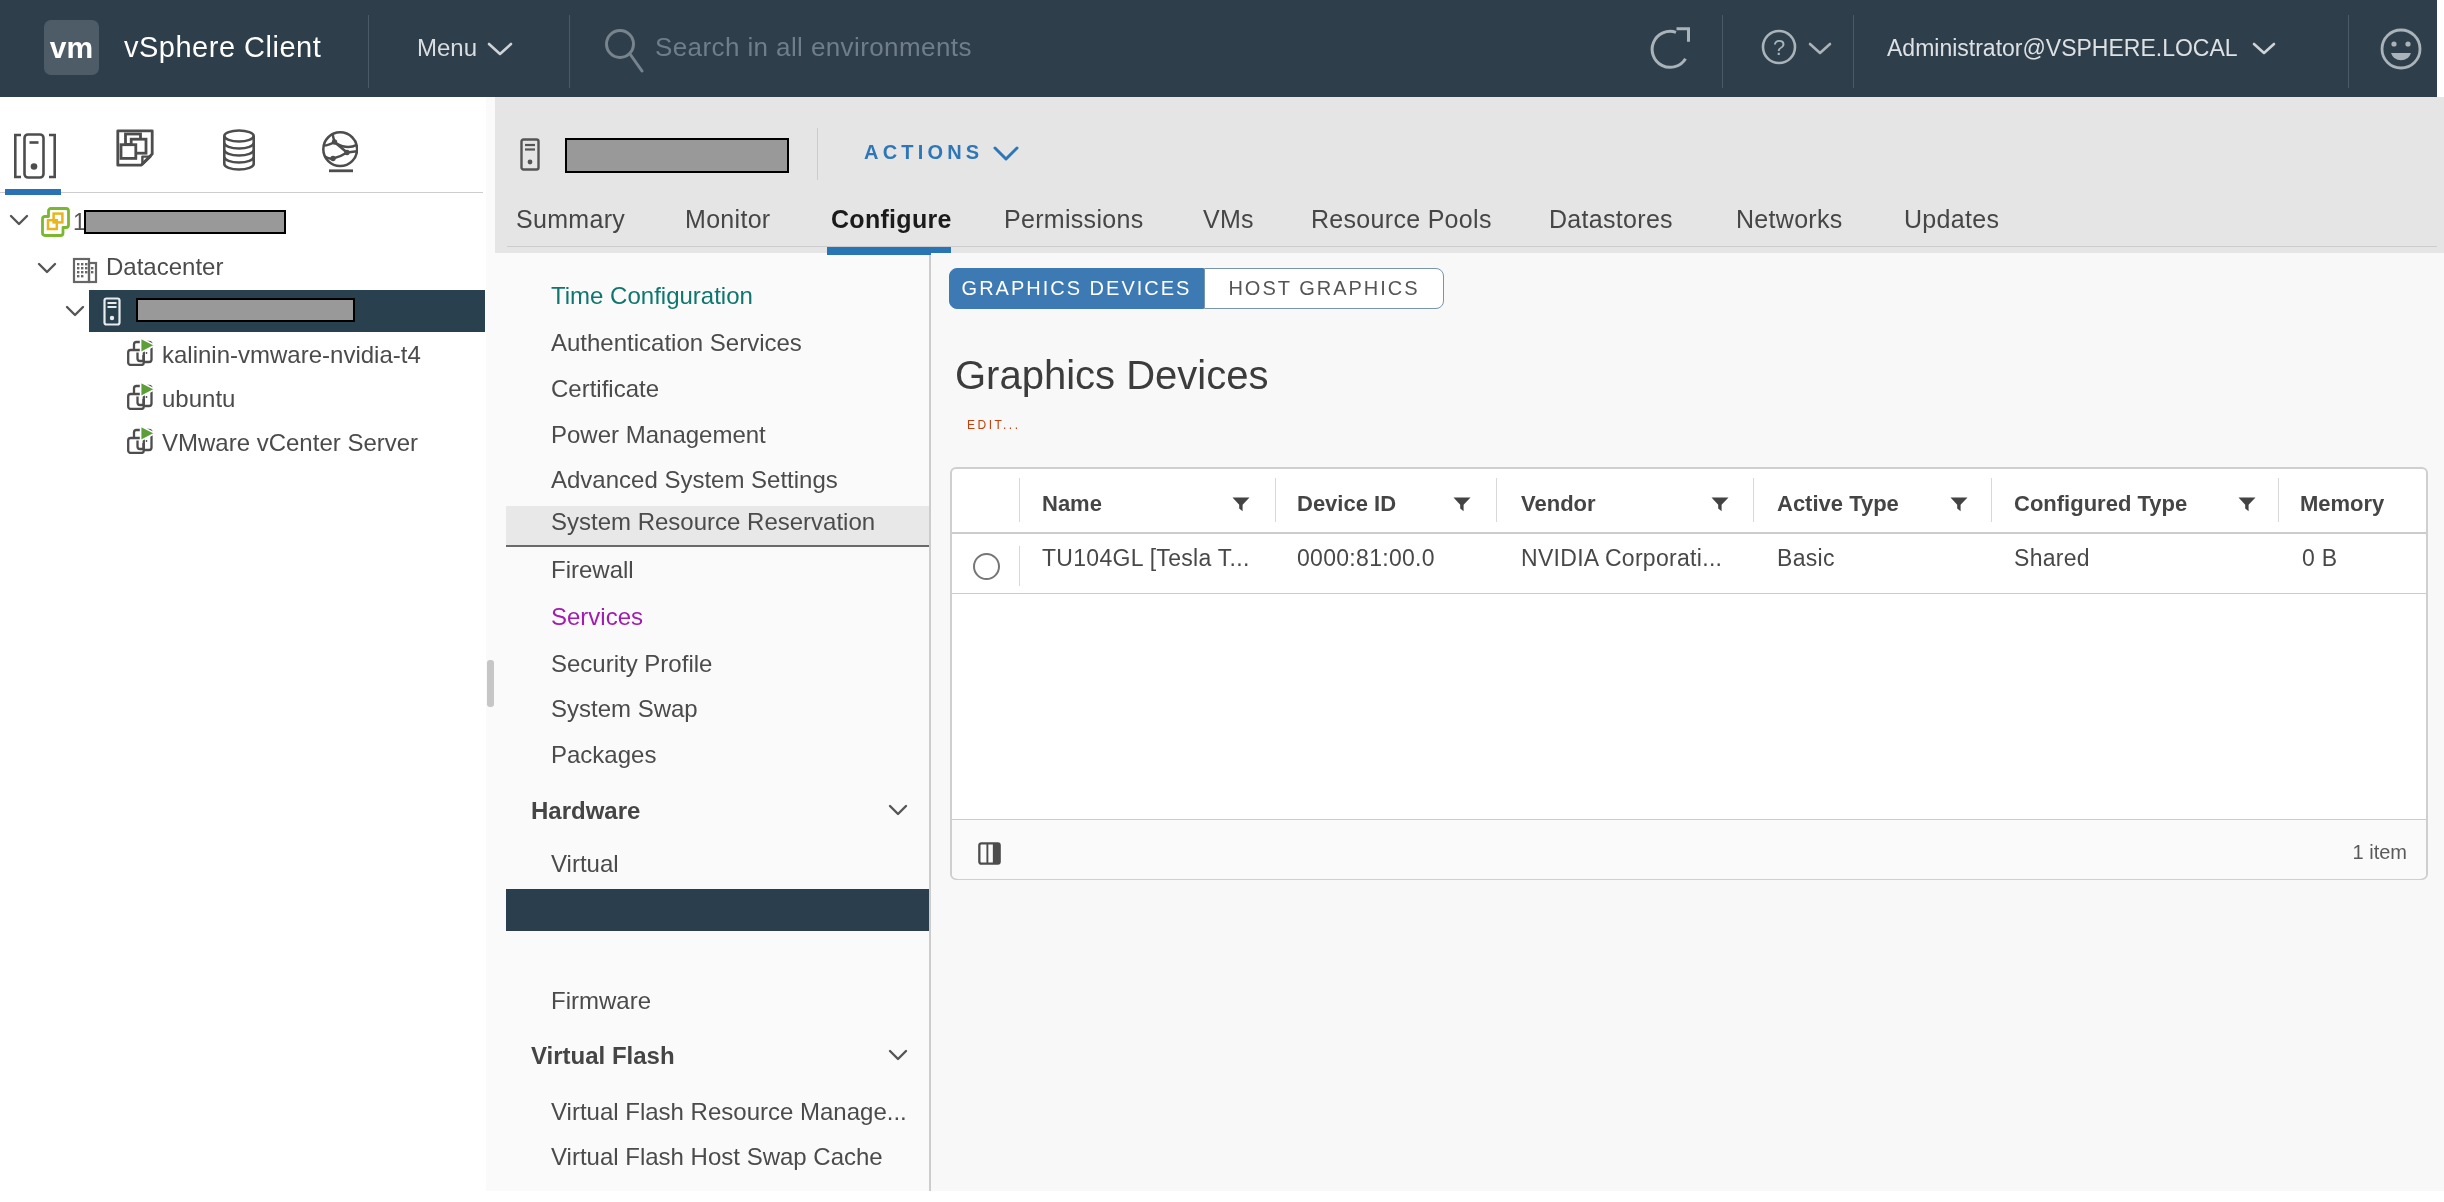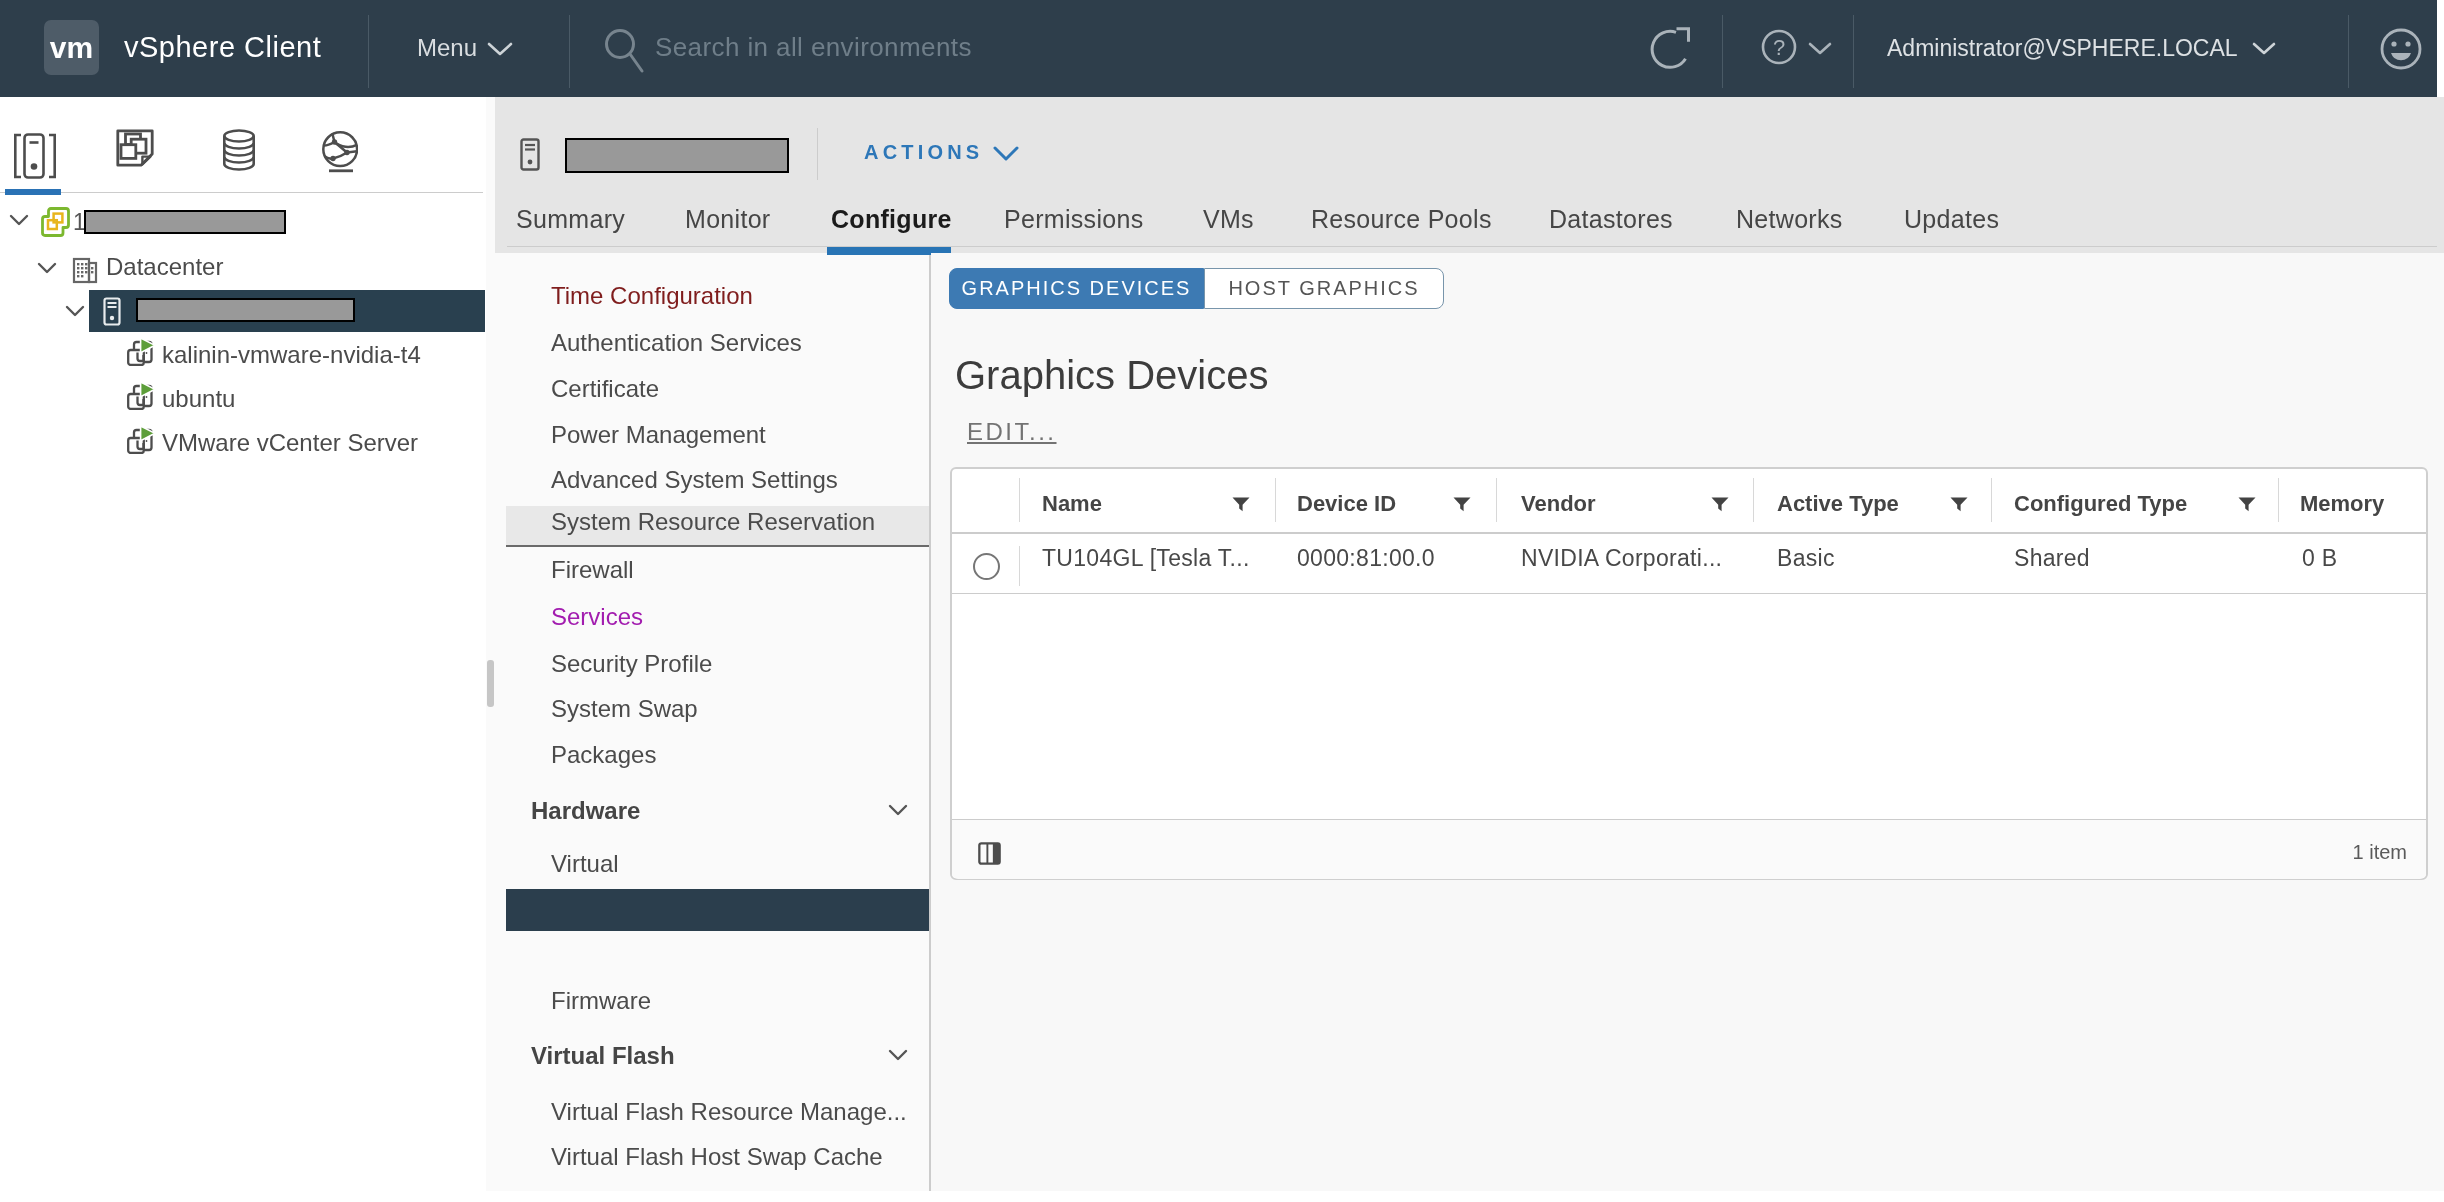--- a/index.html
+++ b/index.html
@@ -176,21 +176,21 @@
       <circle cx="19.5" cy="15" r="0.9" fill="#4d4d4d"></circle>
       <polygon points="13.6,0 28,7.3 13.6,14.6" fill="#5d9e3a" stroke="#fff" stroke-width="1.6"></polygon>
     </svg>
   <div class="abs" style="left:162px;top:332px;font-size:24px;color:#4b4b4b;">VMware vCenter Server</div>
 
   <div class="abs" style="left:487px;top:563px;width:7px;height:47px;background:#c6c6c6;border-radius:3px;z-index:5;"></div>
 </div>
 
 <div class="abs" id="nav" style="left:486px;top:97px;width:445px;height:1105px;background:#fafafa;">
   <div class="abs" style="left:443px;top:156px;width:2px;height:938px;background:#ccc;"></div>
-  <div class="abs" style="left:65px;top:176px;width:370px;height:46px;line-height:46px;font-size:24px;color:#7f1d1d;">Time Configuration</div>
+  <div class="abs" style="left:65px;top:176px;width:370px;height:46px;line-height:46px;font-size:24px;color:#0f766e;">Time Configuration</div>
   <div class="abs" style="left:65px;top:223px;width:370px;height:46px;line-height:46px;font-size:24px;color:#4b4b4b;">Authentication Services</div>
   <div class="abs" style="left:65px;top:269px;width:370px;height:46px;line-height:46px;font-size:24px;color:#4b4b4b;">Certificate</div>
   <div class="abs" style="left:65px;top:315px;width:370px;height:46px;line-height:46px;font-size:24px;color:#4b4b4b;">Power Management</div>
   <div class="abs" style="left:65px;top:360px;width:370px;height:46px;line-height:46px;font-size:24px;color:#4b4b4b;">Advanced System Settings</div>
   <div class="abs" style="left:20px;top:409px;width:423px;height:39px;background:#e8e8e8;border-bottom:2px solid #6a6a6a;"></div>
   <div class="abs" style="left:65px;top:402px;width:370px;height:46px;line-height:46px;font-size:24px;color:#4b4b4b;">System Resource Reservation</div>
   <div class="abs" style="left:65px;top:450px;width:370px;height:46px;line-height:46px;font-size:24px;color:#4b4b4b;">Firewall</div>
   <div class="abs" style="left:65px;top:497px;width:370px;height:46px;line-height:46px;font-size:24px;color:#a21caf;">Services</div>
   <div class="abs" style="left:65px;top:544px;width:370px;height:46px;line-height:46px;font-size:24px;color:#4b4b4b;">Security Profile</div>
   <div class="abs" style="left:65px;top:589px;width:370px;height:46px;line-height:46px;font-size:24px;color:#4b4b4b;">System Swap</div>
@@ -236,21 +236,21 @@
   <div class="abs" style="left:12px;top:149px;width:1930px;height:1px;background:#ccc;"></div>
   <div class="abs" style="left:332px;top:150px;width:124px;height:8px;background:#2874b5;"></div>
 </div>
 
 <div class="abs" id="main" style="left:931px;top:253px;width:1513px;height:949px;background:#f8f8f8;">
 
   <div class="abs" style="left:18px;top:15px;width:255px;height:41px;background:#3d7ab3;border:1px solid #3d7ab3;border-radius:8px 0 0 8px;box-sizing:border-box;text-align:center;line-height:39px;color:#fff;font-size:20px;letter-spacing:2px;">GRAPHICS DEVICES</div>
   <div class="abs" style="left:273px;top:15px;width:240px;height:41px;background:#fff;border:1px solid #7895ab;border-radius:0 8px 8px 0;box-sizing:border-box;text-align:center;line-height:39px;color:#555;font-size:20px;letter-spacing:2px;">HOST GRAPHICS</div>
 
   <div class="abs" style="left:24px;top:100px;font-size:40px;color:#3c3c3c;">Graphics Devices</div>
-  <div class="abs" style="left:36px;top:165px;font-size:24px;letter-spacing:2.5px;color:#737373;text-decoration:underline;">EDIT...</div>
+  <div class="abs" style="left:36px;top:165px;font-size:12px;letter-spacing:2.5px;color:#c2410c;">EDIT...</div>
 
   <div class="abs" id="tbl" style="left:19px;top:214px;width:1478px;height:413px;background:#fff;border:2px solid #cfcfcf;border-radius:6px;box-sizing:border-box;">
     <div class="colsep" style="left:67px;top:9px;height:44px;"></div>
     <div class="colsep" style="left:323px;top:9px;height:44px;"></div>
     <div class="colsep" style="left:544px;top:9px;height:44px;"></div>
     <div class="colsep" style="left:801px;top:9px;height:44px;"></div>
     <div class="colsep" style="left:1039px;top:9px;height:44px;"></div>
     <div class="colsep" style="left:1326px;top:9px;height:44px;"></div>
     <div class="th" style="left:90px;top:22px;">Name</div>
     <div class="th" style="left:345px;top:22px;">Device ID</div>

